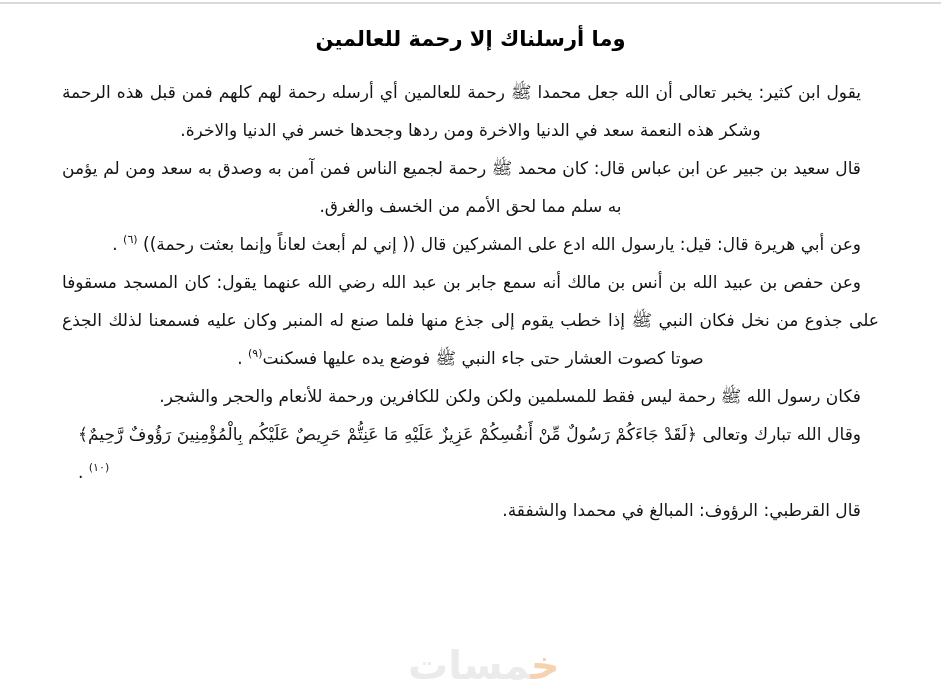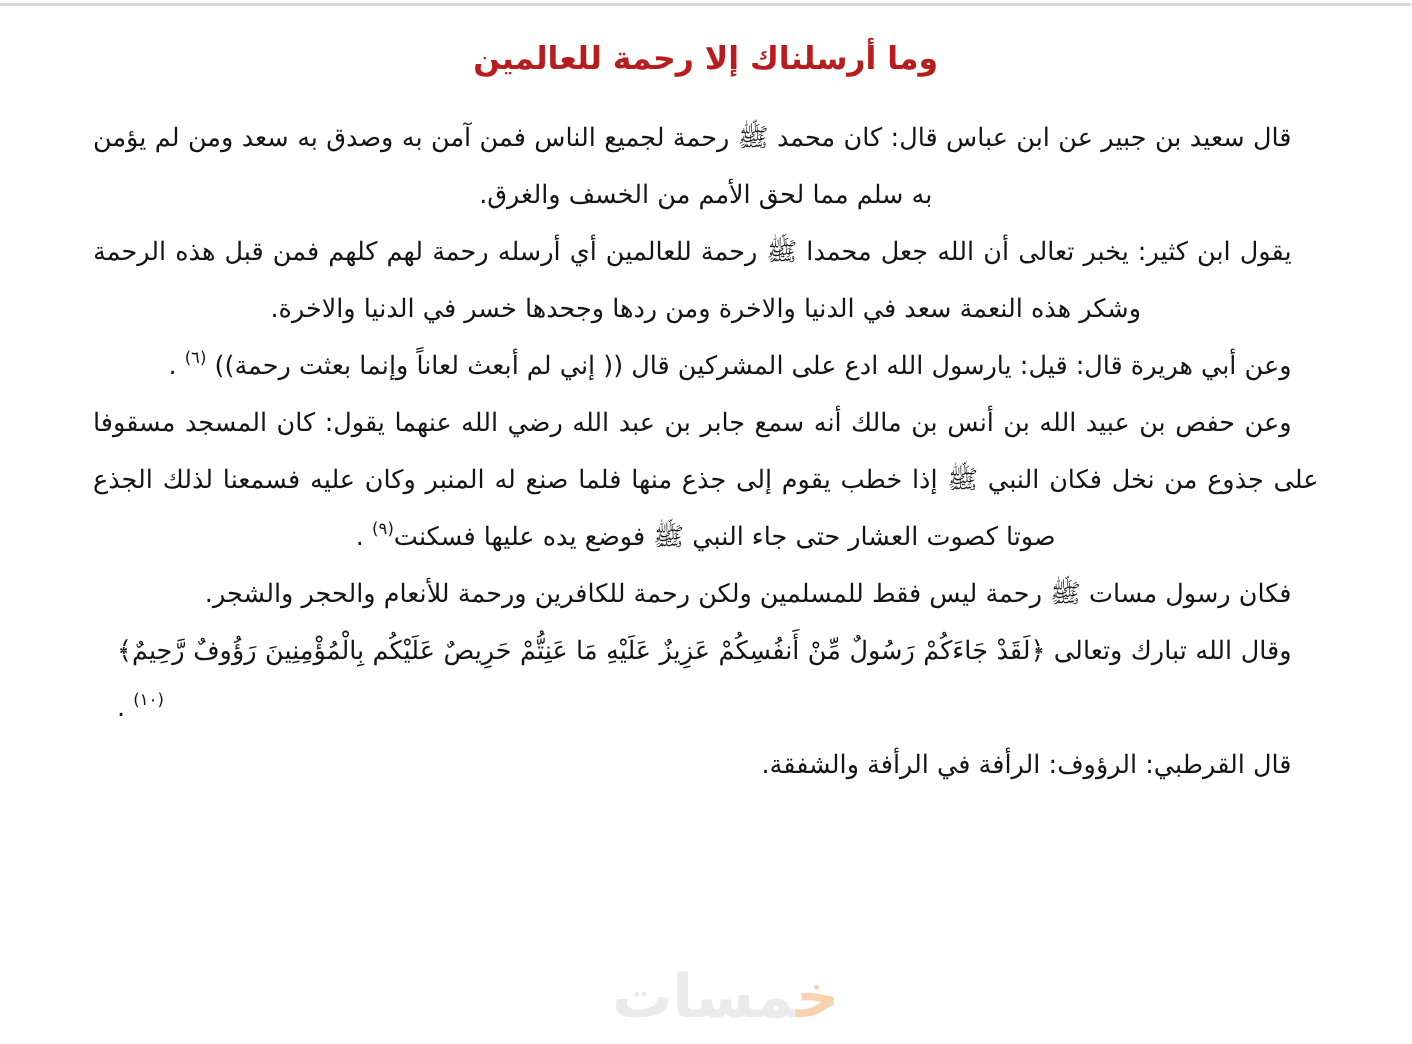--- a/index.html
+++ b/index.html
@@ -58,27 +58,27 @@
     direction: rtl;
     letter-spacing: 1px;
     user-select: none;
   }
 </style>
 </head>
 <body>
 
 <div class="top-border" style="background: rgb(217, 217, 217);"></div>
 
-<h1 class="page-title" style="color: #b91c1c;">وما أرسلناك إلا رحمة للعالمين</h1>
+<h1 class="page-title" style="color: #000000;">وما أرسلناك إلا رحمة للعالمين</h1>
 
 <div class="content">
+    <p class="para align-center-last">يقول ابن كثير: يخبر تعالى أن الله جعل محمدا ﷺ رحمة للعالمين أي أرسله رحمة لهم كلهم فمن قبل هذه الرحمة وشكر هذه النعمة سعد في الدنيا والاخرة ومن ردها وجحدها خسر في الدنيا والاخرة.</p>
     <p class="para align-center-last">قال سعيد بن جبير عن ابن عباس قال: كان محمد ﷺ رحمة لجميع الناس فمن آمن به وصدق به سعد ومن لم يؤمن به سلم مما لحق الأمم من الخسف والغرق.</p>
-    <p class="para align-center-last">يقول ابن كثير: يخبر تعالى أن الله جعل محمدا ﷺ رحمة للعالمين أي أرسله رحمة لهم كلهم فمن قبل هذه الرحمة وشكر هذه النعمة سعد في الدنيا والاخرة ومن ردها وجحدها خسر في الدنيا والاخرة.</p>
     <p class="para align-start">وعن أبي هريرة قال: قيل: يارسول الله ادع على المشركين قال (( إني لم أبعث لعاناً وإنما بعثت رحمة)) <span class="fn">(٦)</span> .</p>
     <p class="para align-center-last">وعن حفص بن عبيد الله بن أنس بن مالك أنه سمع جابر بن عبد الله رضي الله عنهما يقول: كان المسجد مسقوفا على جذوع من نخل فكان النبي ﷺ إذا خطب يقوم إلى جذع منها فلما صنع له المنبر وكان عليه فسمعنا لذلك الجذع صوتا كصوت العشار حتى جاء النبي ﷺ فوضع يده عليها فسكنت<span class="fn">(٩)</span> .</p>
-    <p class="para align-start">فكان رسول مسات ﷺ رحمة ليس فقط للمسلمين ولكن رحمة للكافرين ورحمة للأنعام والحجر والشجر.</p>
+    <p class="para align-start">فكان رسول الله ﷺ رحمة ليس فقط للمسلمين ولكن ولكن للكافرين ورحمة للأنعام والحجر والشجر.</p>
     <p class="para align-left-last">وقال الله تبارك وتعالى ﴿لَقَدْ جَاءَكُمْ رَسُولٌ مِّنْ أَنفُسِكُمْ عَزِيزٌ عَلَيْهِ مَا عَنِتُّمْ حَرِيصٌ عَلَيْكُم بِالْمُؤْمِنِينَ رَؤُوفٌ رَّحِيمٌ﴾<span class="fn">(١٠)</span> .</p>
-    <p class="para align-start">قال القرطبي: الرؤوف: الرأفة في الرأفة والشفقة.</p>
+    <p class="para align-start">قال القرطبي: الرؤوف: المبالغ في محمدا والشفقة.</p>
   </div>
 
 <div class="watermark">
   <span style="color: rgb(246, 210, 176);">خ</span><span style="color: rgb(235, 235, 235);">مسات</span>
 </div>
 
 </body></html>

